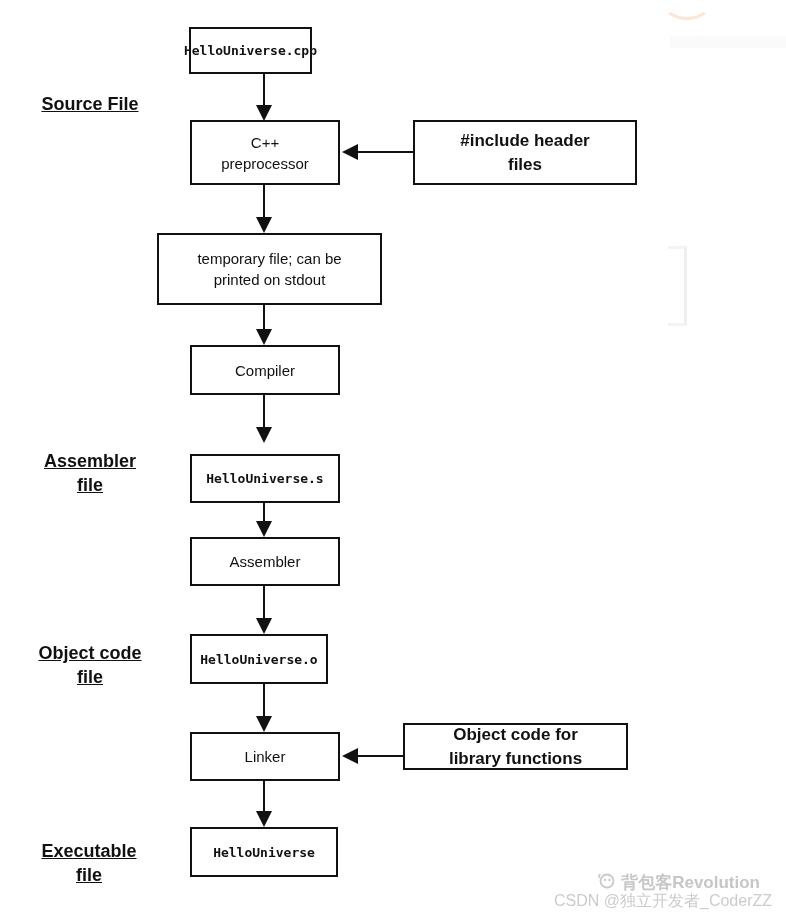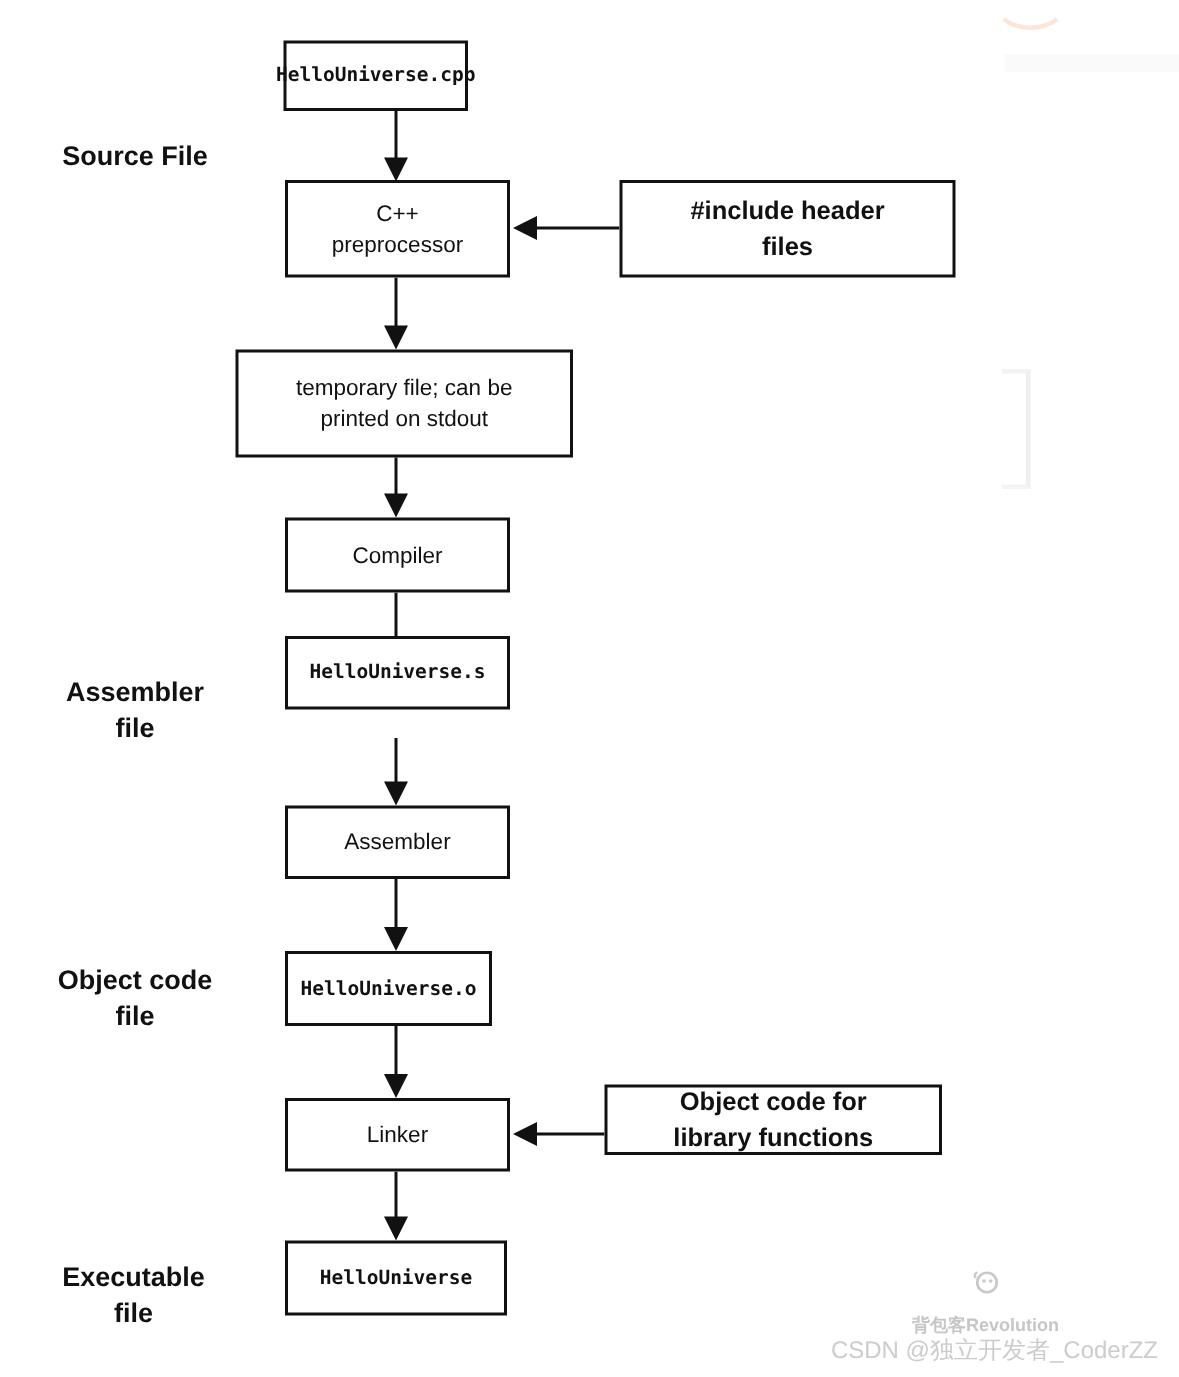--- a/index.html
+++ b/index.html
@@ -42,20 +42,21 @@
   }
   .side-label {
     position: absolute;
     font-weight: bold;
     font-size: 18px;
     line-height: 24px;
     text-align: center;
     white-space: pre-line;
     color: #111111;
     z-index: 2;
+    text-decoration: underline;
   }
   #arrows {
     position: absolute;
     left: 0;
     top: 0;
     z-index: 1;
     pointer-events: none;
   }
   #arrows line {
     stroke: #111111;
@@ -90,29 +91,28 @@
     position: absolute;
     right: 14px;
     bottom: 8px;
     text-align: right;
     z-index: 3;
     color: #c9c9c9;
     text-shadow: -1px -1px 0 #ffffff;
     line-height: 19px;
   }
   .watermark .wm-line1 {
-    font-size: 12px;
+    font-size: 17px;
     font-weight: bold;
     color: #c6c6c6;
     display: flex;
     align-items: center;
     justify-content: flex-end;
     gap: 5px;
     margin-right: 12px;
-    flex-direction: column;
   }
   .watermark .wm-line2 {
     font-size: 16px;
     color: #cccccc;
     margin-top: -2px;
   }
   .wm-icon { display: inline-block; }
 </style>
 </head>
 <body>
@@ -182,21 +182,21 @@
 preprocessor</div>
 
   <div class="node boldtext" style="left:413px; top:120px; width:224px; height:65px;">#include header
 files</div>
 
   <div class="node" style="left:157px; top:233px; width:225px; height:72px;">temporary file; can be
 printed on stdout</div>
 
   <div class="node" style="left:190px; top:345px; width:150px; height:50px;">Compiler</div>
 
-  <div class="node mono" style="left:190px; top:424px; width:150px; height:49px;">HelloUniverse.s</div>
+  <div class="node mono" style="left:190px; top:454px; width:150px; height:49px;">HelloUniverse.s</div>
 
   <div class="node" style="left:190px; top:537px; width:150px; height:49px;">Assembler</div>
 
   <div class="node mono" style="left:190px; top:634px; width:138px; height:50px;">HelloUniverse.o</div>
 
   <div class="node" style="left:190px; top:732px; width:150px; height:49px;">Linker</div>
 
   <div class="node boldtext" style="left:403px; top:723px; width:225px; height:47px;">Object code for
 library functions</div>
 

